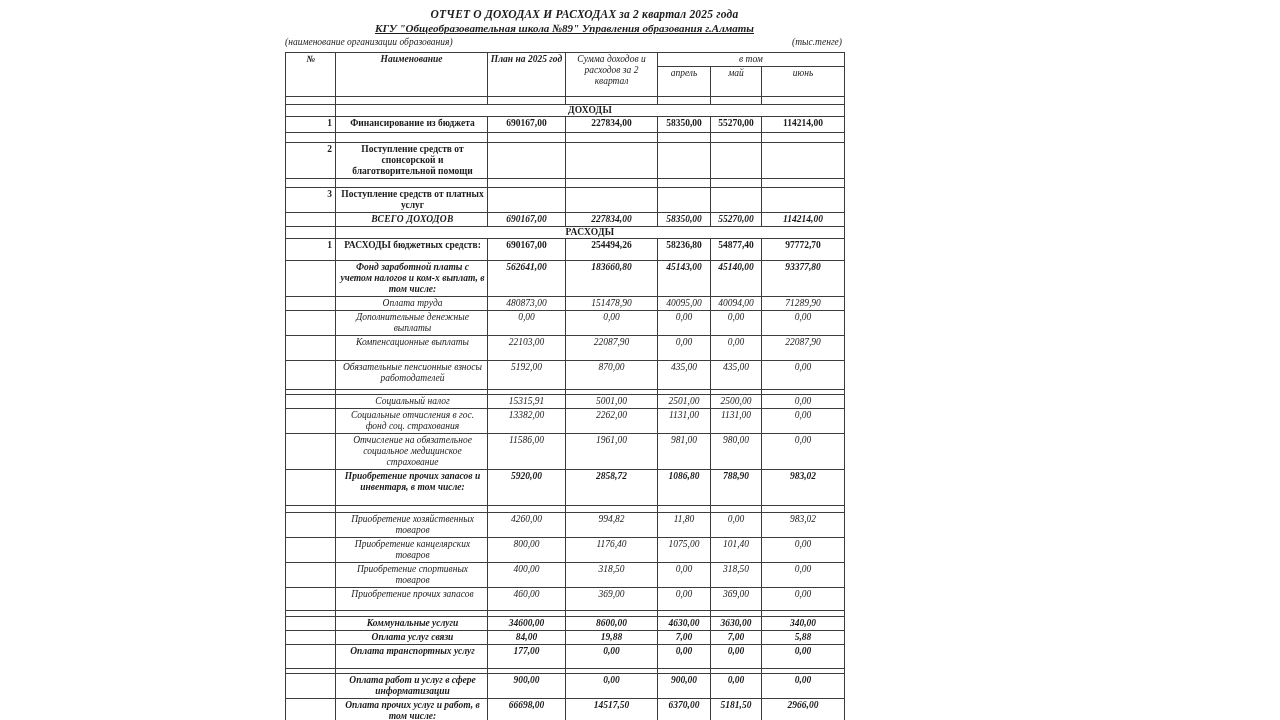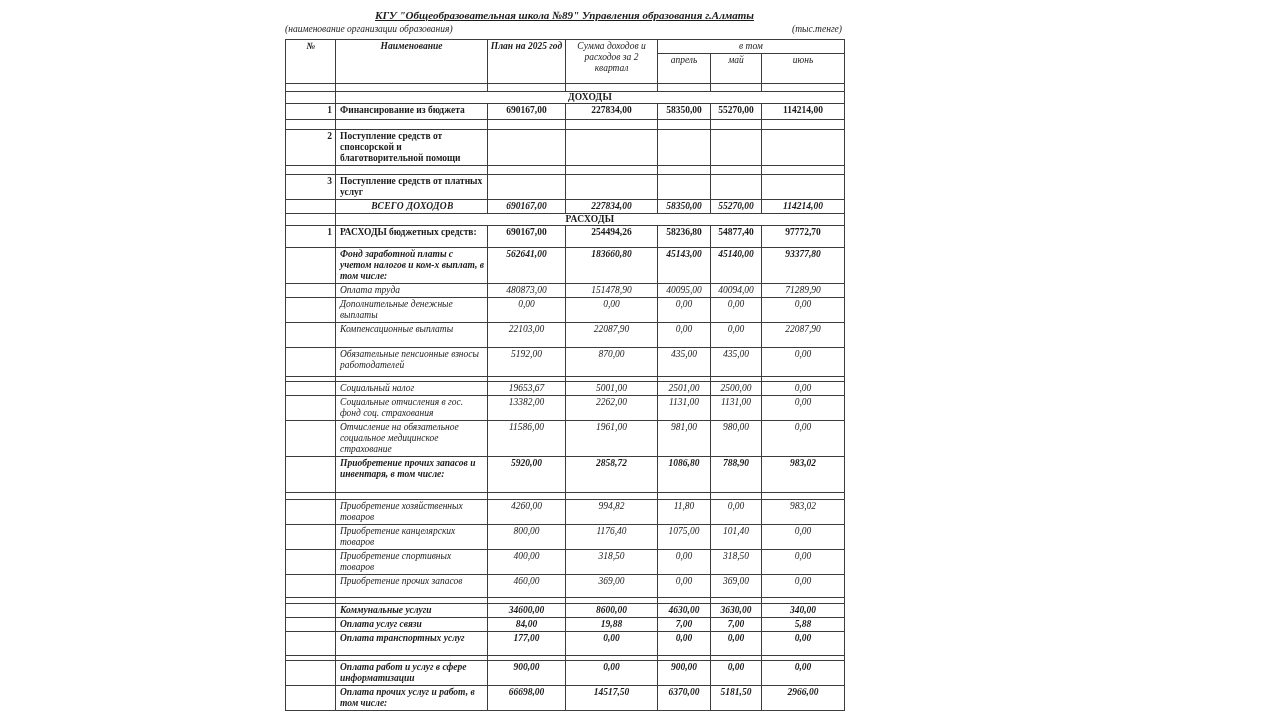--- a/index.html
+++ b/index.html
@@ -59,33 +59,34 @@
     font-size: 9.5px;
     line-height: 11px;
     overflow: hidden;
   }
   thead th { font-weight: normal; text-align: center; padding: 1px 2px; }
   .hb { font-weight: bold; font-style: italic; }
   .hi { font-style: italic; }
   .vtom { height: 14px; }
   .mo { height: 30px; }
   td.num  { text-align: right; padding: 1px 3px 0 1px; }
-  td.name { text-align: left;  padding: 1px 2px 1px 4px; }
+  td.name { text-align: center;  padding: 1px 2px 1px 4px; }
   td.val  { text-align: center; padding: 1px 1px; }
   td.sec  { text-align: center; font-weight: bold; padding: 0 2px; letter-spacing: 0.3px; }
   .sb  { font-weight: bold; }
   .sbi { font-weight: bold; font-style: italic; }
   .si  { font-style: italic; }
   .ctr { text-align: center !important; letter-spacing: 0.3px; }
 </style>
 </head>
 <body>
 
 <div class="canvas">
   <div class="doc">
+    <div class="title">ОТЧЕТ О ДОХОДАХ И РАСХОДАХ за 2 квартал 2025 года</div>
     <div class="subtitle">КГУ "Общеобразовательная школа №89" Управления образования г.Алматы</div>
     <div class="caption-line">
       <span class="org-caption">(наименование организации образования)</span>
       <span class="units">(тыс.тенге)</span>
     </div>
     <table>
       <colgroup>
         <col style="width:50px">
           <col style="width:152px">
           <col style="width:78px">
@@ -239,21 +240,21 @@
             <td></td>
             <td></td>
             <td></td>
             <td></td>
             <td></td>
             <td></td>
           </tr>
           <tr style="height: 12px; margin-top: 29px;">
             <td class="num si"></td>
             <td class="name si">Социальный налог</td>
-            <td class="val si">19653,67</td>
+            <td class="val si">15315,91</td>
             <td class="val si">5001,00</td>
             <td class="val si">2501,00</td>
             <td class="val si">2500,00</td>
             <td class="val si">0,00</td>
           </tr>
           <tr style="height: 22px;">
             <td class="num si"></td>
             <td class="name si">Социальные отчисления в гос. фонд соц. страхования</td>
             <td class="val si">13382,00</td>
             <td class="val si">2262,00</td>

